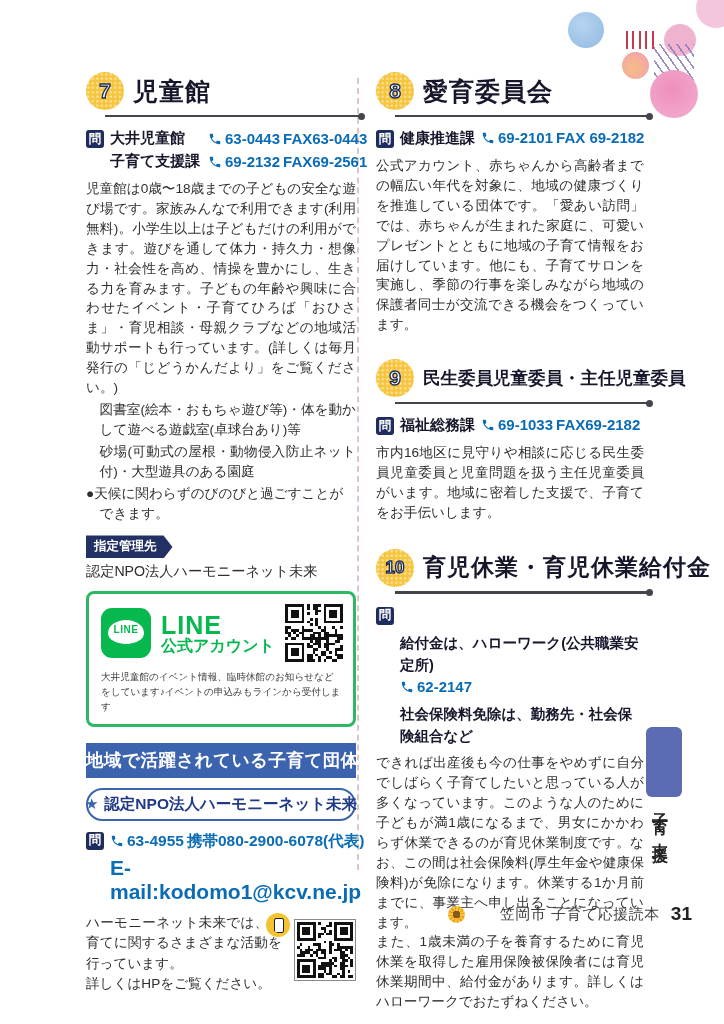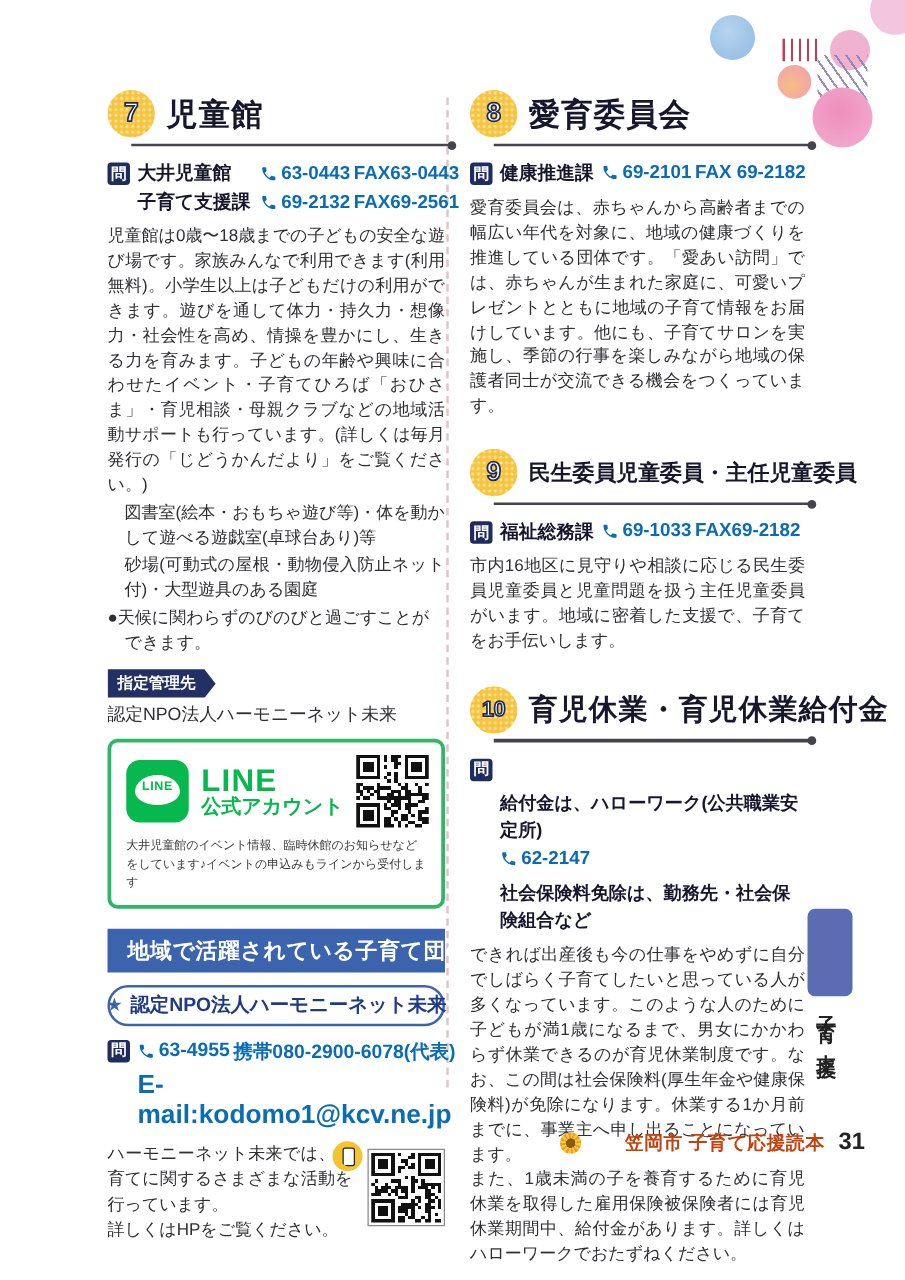--- a/index.html
+++ b/index.html
@@ -64,21 +64,21 @@
   .line-icon .line-icon-label{position:absolute;left:0;top:16px;width:50px;text-align:center;color:#06b84d;font-size:10px;font-weight:800;letter-spacing:.5px;}
   .line-brand{line-height:1.05;}
   .line-brand .b1{color:#06b84d;font-weight:800;font-size:25px;letter-spacing:1px;}
   .line-brand .b2{color:#06b84d;font-weight:800;font-size:16px;}
   .qr{width:58px;height:58px;}
   .line-top .qr{margin-left:auto;}
   .line-desc{margin-top:8px;font-size:9.6px;line-height:1.55;color:#3a3a3a;}
 
   
   .banner{margin-top:16px;background:#3c63ae;color:#fff;font-weight:800;font-size:17.5px;
-    text-align:center;padding:5px 16px 6px;letter-spacing:.5px;white-space:nowrap;}
+    text-align:center;padding:5px 0 6px;letter-spacing:.5px;white-space:nowrap;}
   .pill{margin-top:10px;border:2.5px solid #3c63ae;border-radius:999px;padding:4px 8px;
     display:flex;align-items:center;justify-content:center;gap:6px;
     color:#203a85;font-weight:800;font-size:15.5px;white-space:nowrap;}
   .pill .star{color:#3c63ae;font-size:15px;}
   .community-contact{margin-top:10px;}
   .email-line{color:#0a6cb5;font-weight:800;font-size:21px;margin:4px 0 0 24px;}
   .community-body{position:relative;margin-top:9px;min-height:80px;}
   .community-body p{margin:0;width:196px;font-size:13.6px;line-height:1.5;text-align:justify;}
   .community-body .qr-frame{position:absolute;right:0;top:6px;border:1px solid #8a8a8a;padding:2px;background:#fff;}
   .community-body .qr-frame .qr{width:56px;height:56px;display:block;}
@@ -90,21 +90,21 @@
   .side-tab{position:absolute;left:646px;top:727px;width:36px;height:70px;background:#5b6cb3;border-radius:6px;}
   .side-label{position:absolute;left:649px;top:800px;writing-mode:vertical-rl;
     font-size:16px;font-weight:700;color:#222;letter-spacing:4px;}
 
   
   .footer{position:absolute;left:0;top:903px;width:692px;display:flex;justify-content:flex-end;align-items:center;gap:7px;}
   .sunflower{width:17px;height:17px;border-radius:50%;
     background:
       radial-gradient(circle at 50% 50%,#8a5a1c 0 31%,transparent 32%),
       repeating-conic-gradient(#f8c73c 0deg 15deg,#eda01f 15deg 30deg);}
-  .footer .brand{font-size:15px;font-weight:700;color:#c2410c;letter-spacing:.5px;margin-left:28px;}
+  .footer .brand{font-size:15px;font-weight:400;color:#404040;letter-spacing:.5px;margin-left:28px;}
   .footer .pnum{font-size:19px;font-weight:800;color:#222;margin-left:4px;}
 
   
   .decor{position:absolute;right:0;top:0;width:140px;height:120px;pointer-events:none;}
   .d{position:absolute;border-radius:50%;}
   .d-blue{left:-16px;top:12px;width:36px;height:36px;background:radial-gradient(circle at 40% 35%,#aecfee,#84b2de);opacity:.9;}
   .d-stripes{left:42px;top:31px;width:28px;height:18px;border-radius:0;
     background:repeating-linear-gradient(90deg,#c63b52 0 2px,transparent 2px 6.5px);}
   .d-orange{left:38px;top:52px;width:27px;height:27px;background:radial-gradient(circle at 40% 60%,#f7bd85,#ef9db2);}
   .d-pink-top{left:80px;top:24px;width:32px;height:32px;background:#eeaccb;opacity:.92;}
@@ -497,21 +497,21 @@
     <span class="ask">問</span>
     <span class="c-name">健康推進課</span>
     <span class="tel">
       <svg viewBox="0 0 24 24" fill="#0a6cb5">
           <path d="M6.6 10.8c1.4 2.8 3.8 5.1 6.6 6.6l2.2-2.2c.3-.3.7-.4 1-.2 1.1.4 2.3.6 3.6.6.6 0 1 .4 1 1V20c0 .6-.4 1-1 1C10.8 21 3 13.2 3 4c0-.6.4-1 1-1h3.5c.6 0 1 .4 1 1 0 1.2.2 2.4.6 3.6.1.3 0 .7-.2 1l-2.3 2.2z"></path>
         </svg>
       <span>69-2101</span>
       <span>FAX 69-2182</span>
     </span>
   </div>
-  <p class="body-text" style="margin:0 0 24px">愛育委員会は、赤ちゃんから高齢者までの幅広い年代を対象に、地域の健康づくりを推進している団体です。「愛あい訪問」では、赤ちゃんが生まれた家庭に、可愛いプレゼントとともに地域の子育て情報をお届けしています。他にも、子育てサロンを実施し、季節の行事を楽しみながら地域の保護者同士が交流できる機会をつくっています。</p>
+  <p class="body-text" style="margin:0 0 24px">公式アカウント、赤ちゃんから高齢者までの幅広い年代を対象に、地域の健康づくりを推進している団体です。「愛あい訪問」では、赤ちゃんが生まれた家庭に、可愛いプレゼントとともに地域の子育て情報をお届けしています。他にも、子育てサロンを実施し、季節の行事を楽しみながら地域の保護者同士が交流できる機会をつくっています。</p>
 
   <div class="sec-head">
     <span class="badge">9</span>
     <span class="sec-title long">民生委員児童委員・主任児童委員</span>
     <span class="sec-rule"></span>
   </div>
   <div class="contact-row">
     <span class="ask">問</span>
     <span class="c-name">福祉総務課</span>
     <span class="tel">

